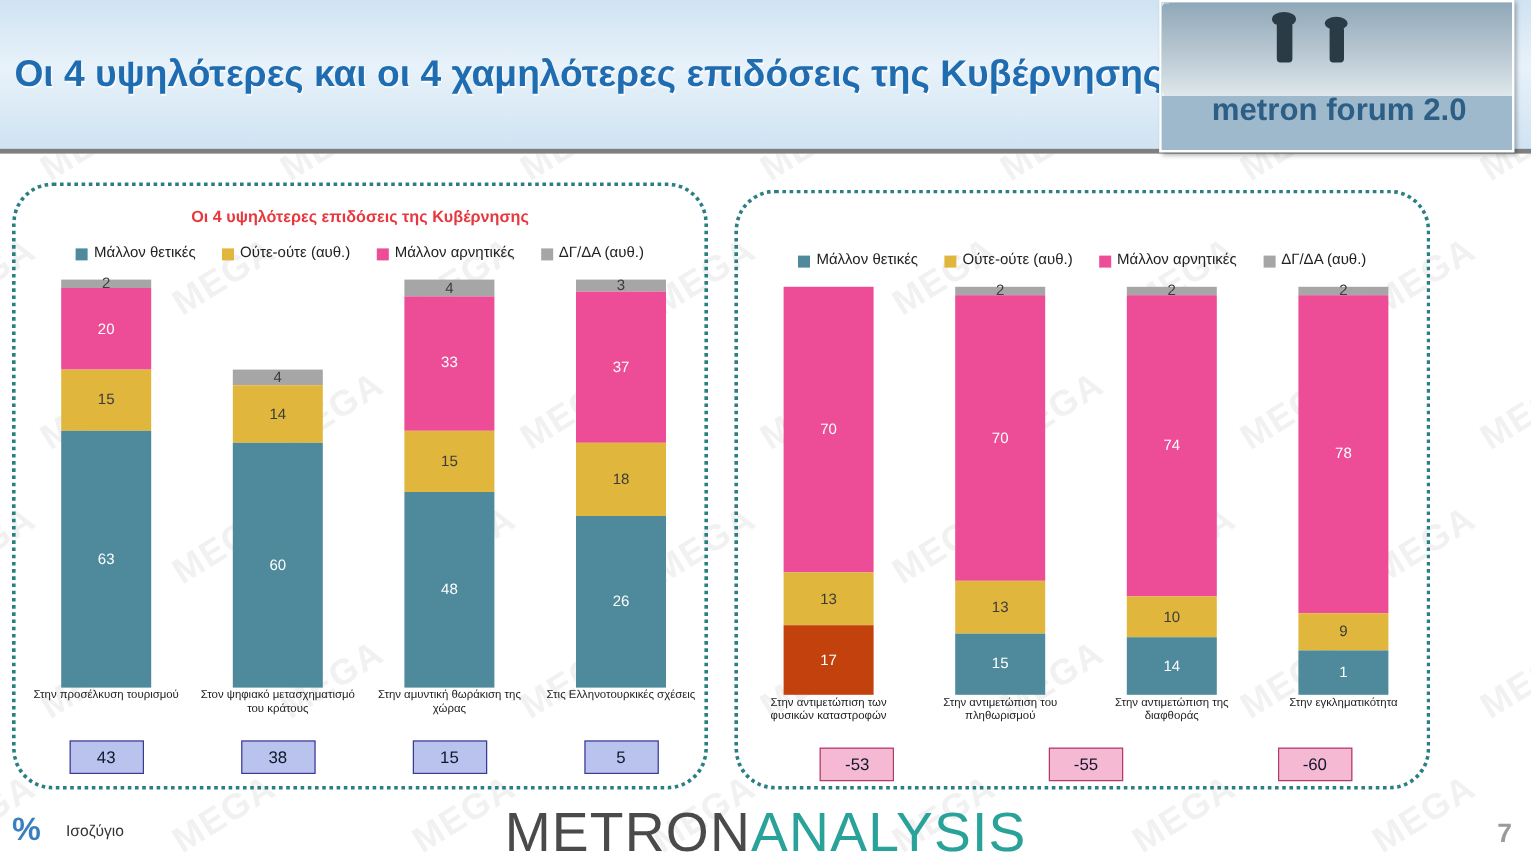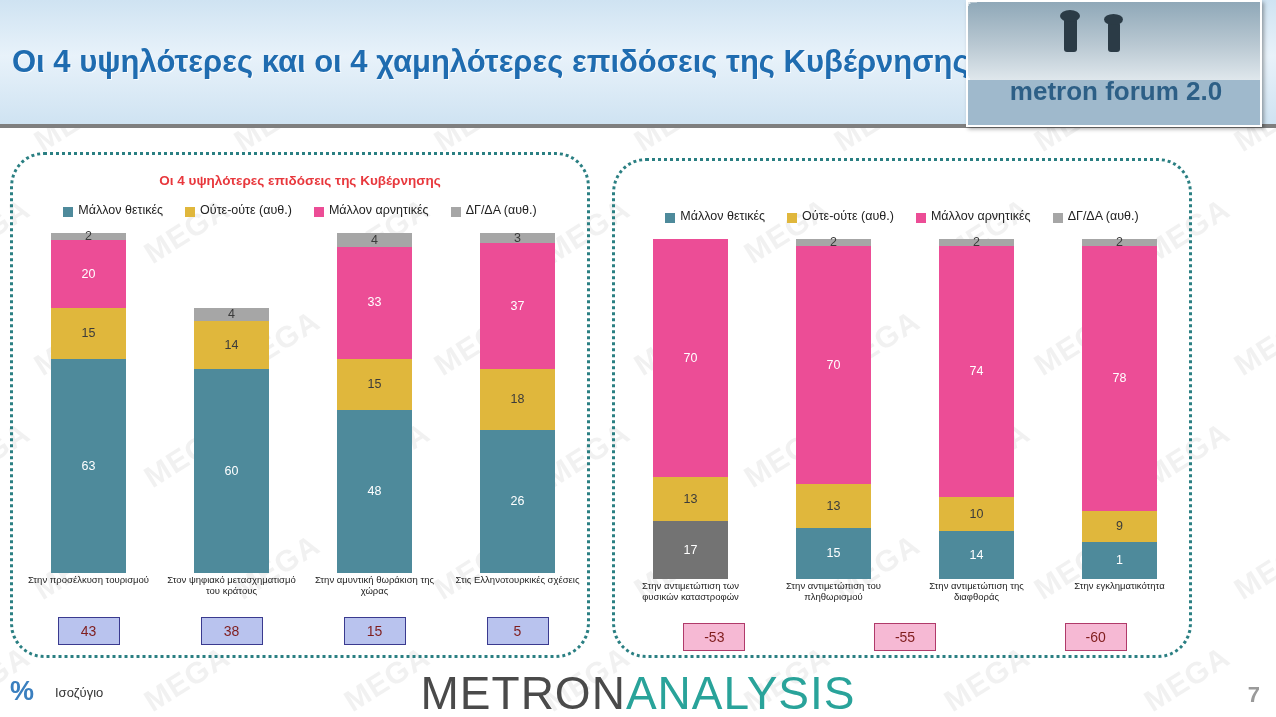--- a/index.html
+++ b/index.html
@@ -183,21 +183,21 @@
     top: 462px;
   }
   .balance-cell { flex: 1 1 0; display: flex; justify-content: center; }
   .balance-box {
     width: 62px;
     height: 28px;
     display: flex;
     align-items: center;
     justify-content: center;
     font-size: 14px;
-    color: #7f1d1d;
+    color: #0f172a;
     border: 1px solid #3a3a8f;
   }
   .balance-pos { background: #b9c3ee; }
   .balance-neg { background: #f6b9d4; border-color: #b03a6a; }
 
   
   .footer { position: absolute; left: 0; top: 662px; width: 1276px; height: 55px; z-index: 4; }
   .pct-sign {
     position: absolute; left: 10px; top: 14px;
     font-size: 27px; font-weight: bold; color: #3a7fbf;
@@ -387,21 +387,21 @@
           <span class="legend-swatch" style="background: rgb(166, 166, 166);"></span>
           <span>ΔΓ/ΔΑ (αυθ.)</span>
         </div>
       </div>
     <div class="plot">
       <div class="bars" id="bars-1">
           <div class="bar-col">
             <div class="bar-stack">
               <div class="seg" style="background: rgb(236, 77, 150); height: 238px;">70</div>
               <div class="seg dark-text" style="background: rgb(224, 183, 60); height: 44.2px;">13</div>
-              <div class="seg" style="background: #737373; height: 57.8px;">17</div>
+              <div class="seg" style="background: #c2410c; height: 57.8px;">17</div>
             </div>
           </div>
           <div class="bar-col">
             <div class="bar-stack">
               <div class="seg dark-text" style="background: rgb(166, 166, 166); height: 6.8px;">2</div>
               <div class="seg" style="background: rgb(236, 77, 150); height: 238px;">70</div>
               <div class="seg dark-text" style="background: rgb(224, 183, 60); height: 44.2px;">13</div>
               <div class="seg" style="background: rgb(78, 138, 155); height: 51px;">15</div>
             </div>
           </div>

